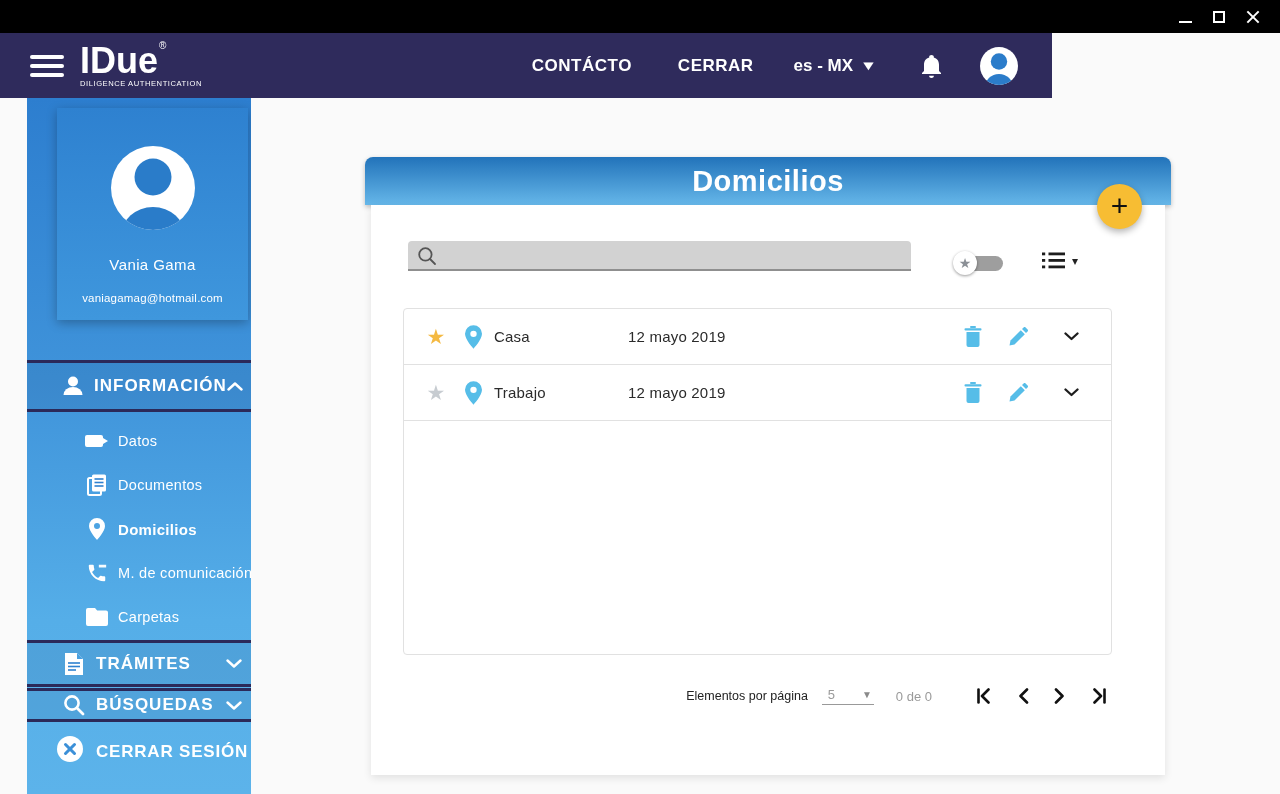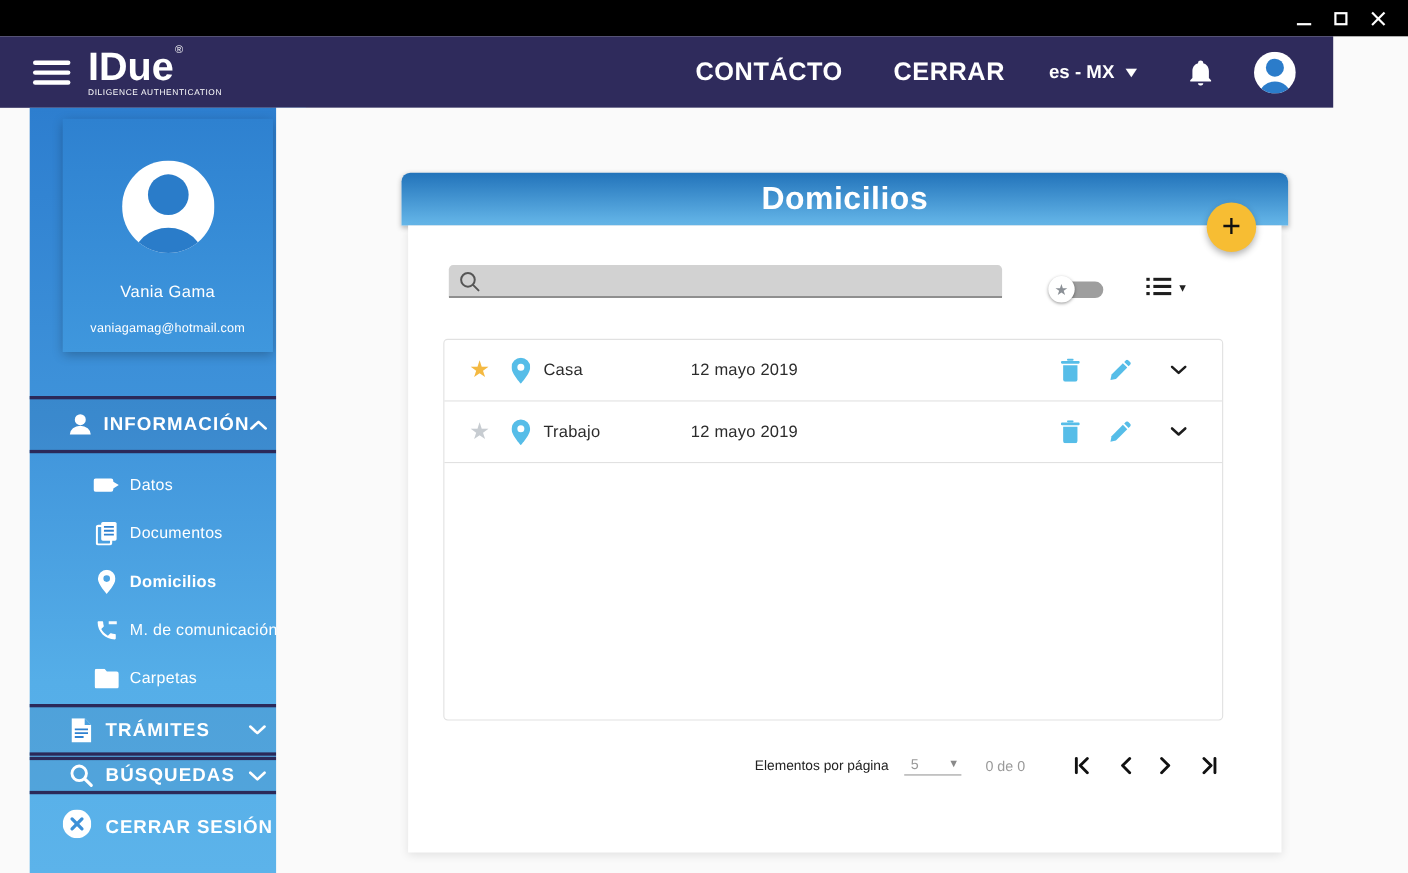--- a/index.html
+++ b/index.html
@@ -17,32 +17,32 @@
   .win-btn { width:34px; height:33px; display:flex; align-items:center; justify-content:center; cursor:pointer; }
   .ic-min { width:13px; height:2px; background:#fff; transform:translateY(5px); }
   .ic-max { width:12px; height:12px; border:2px solid #fff; }
   .ic-close { position:relative; width:14px; height:14px; }
   .ic-close::before,.ic-close::after {
     content:""; position:absolute; left:-1px; top:6px; width:16px; height:2px; background:#fff;
   }
   .ic-close::before{ transform:rotate(45deg);} .ic-close::after{ transform:rotate(-45deg);}
   
   .appbar {
-    position:absolute; top:33px; left:0; width:1212px; height:65px; background:#2f2b5c;
+    position:absolute; top:33px; left:0; width:1052px; height:65px; background:#2f2b5c;
     display:flex; align-items:center; color:#fff;
   }
   .hamburger { margin-left:30px; width:34px; cursor:pointer; }
   .hamburger span { display:block; width:34px; height:4px; background:#fff; border-radius:2px; margin:5px 0; }
   .logo { margin-left:16px; line-height:1; }
   .logo-row { display:flex; align-items:flex-start; }
   .logo-title { font-size:36px; font-weight:bold; letter-spacing:0px; }
   .logo-reg { font-size:10px; margin-left:1px; margin-top:-2px; }
   .logo-tag { font-size:7.6px; letter-spacing:0.55px; margin-top:1px; white-space:nowrap; }
   .appbar-right { margin-left:auto; display:flex; align-items:center; padding-right:34px; }
-  .appbar-link { font-size:23px; font-weight:bold; letter-spacing:0.5px; cursor:pointer; }
+  .appbar-link { font-size:17px; font-weight:bold; letter-spacing:0.5px; cursor:pointer; }
   .appbar-link + .appbar-link { margin-left:46px; }
   .lang { display:flex; align-items:center; margin-left:40px; cursor:pointer; }
   .lang-label { font-size:17px; font-weight:bold; }
   .lang-caret { font-size:13px; margin-left:9px; transform:scaleX(1.35); }
   .bell { margin-left:46px; cursor:pointer; display:flex; }
   .avatar-btn { margin-left:38px; cursor:pointer; display:flex; }
   
   .sidebar {
     position:absolute; top:98px; left:0; width:251px; height:696px;
     background:linear-gradient(180deg,#2d7ecf 0%, #3f93da 40%, #55aee8 75%, #5cb3ea 100%);

